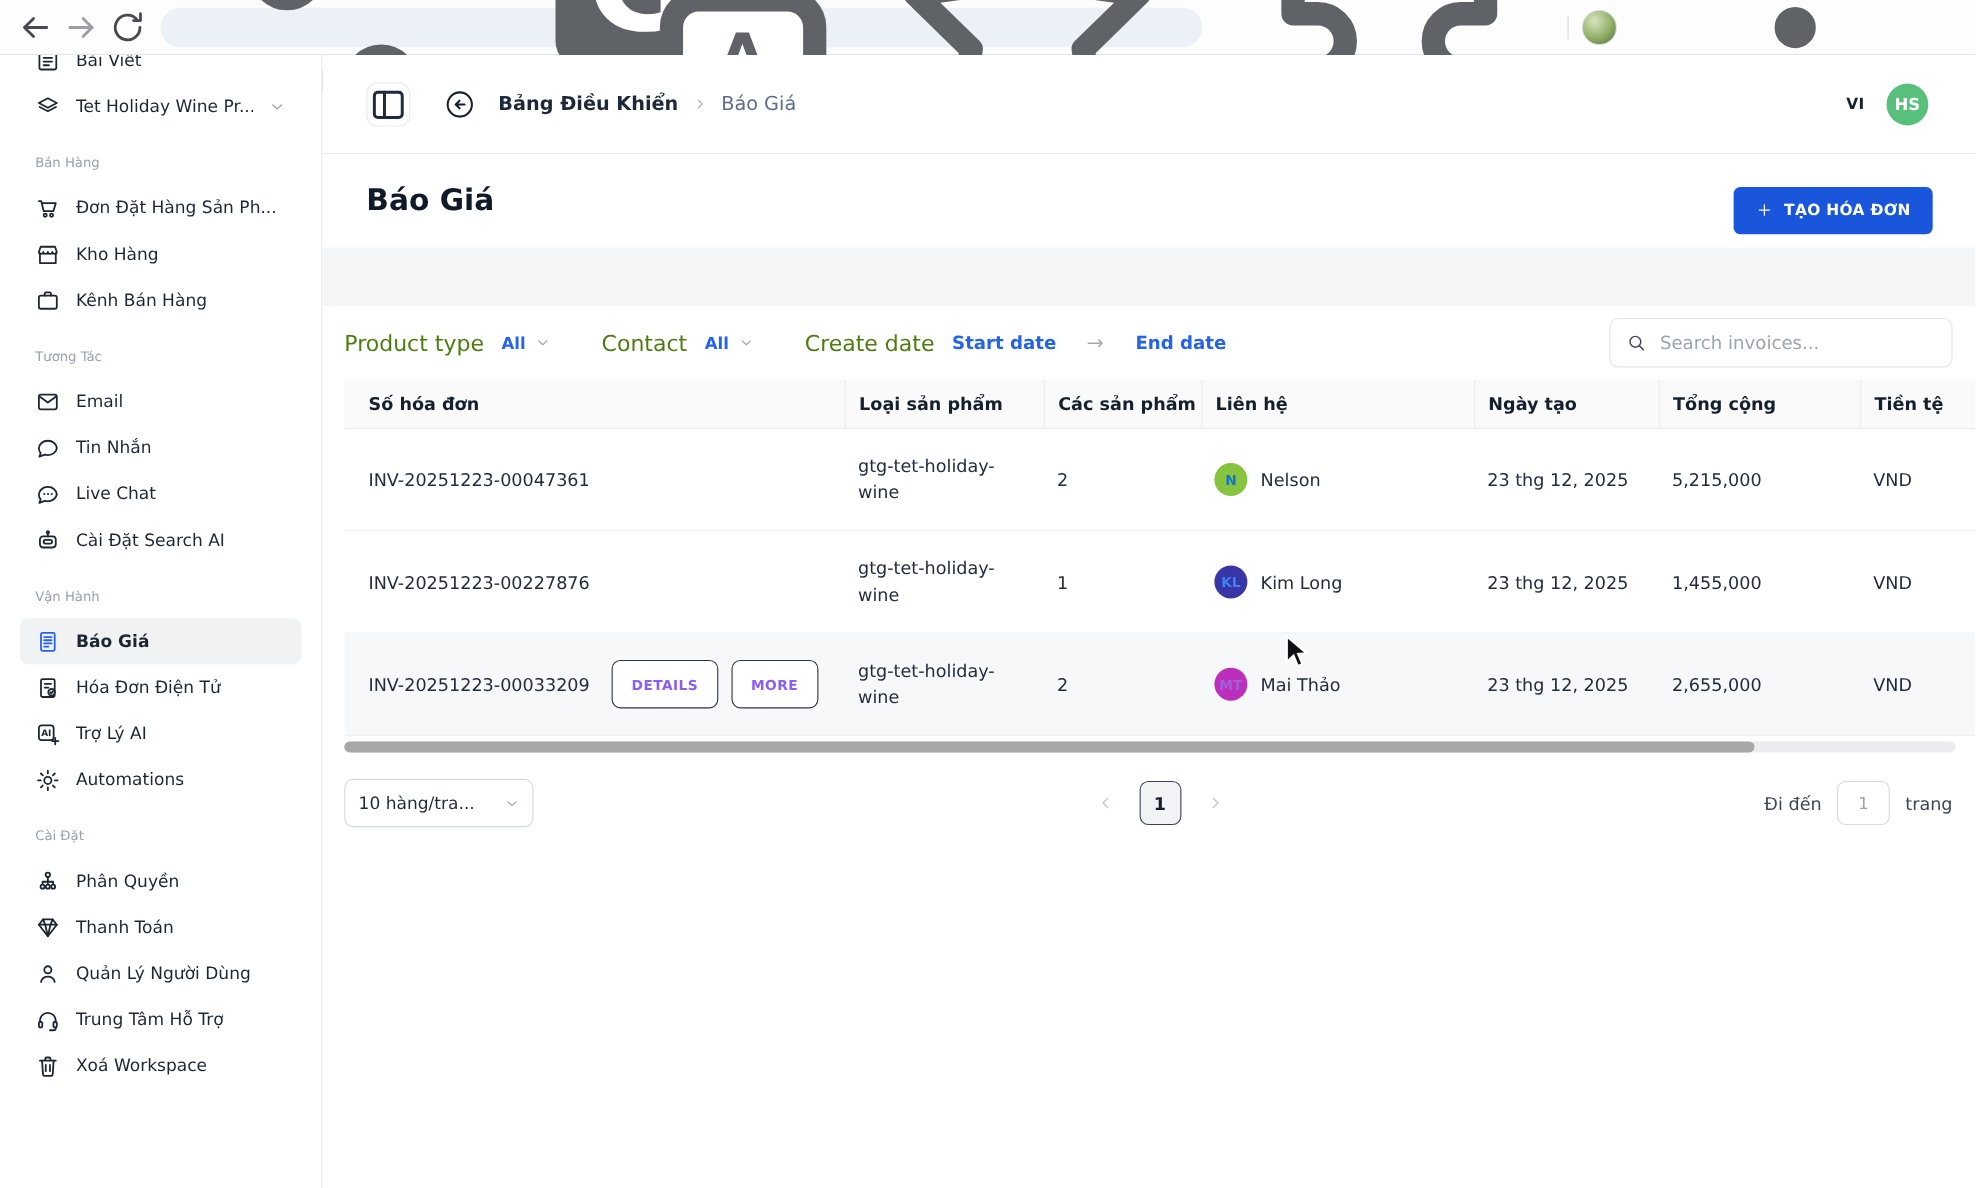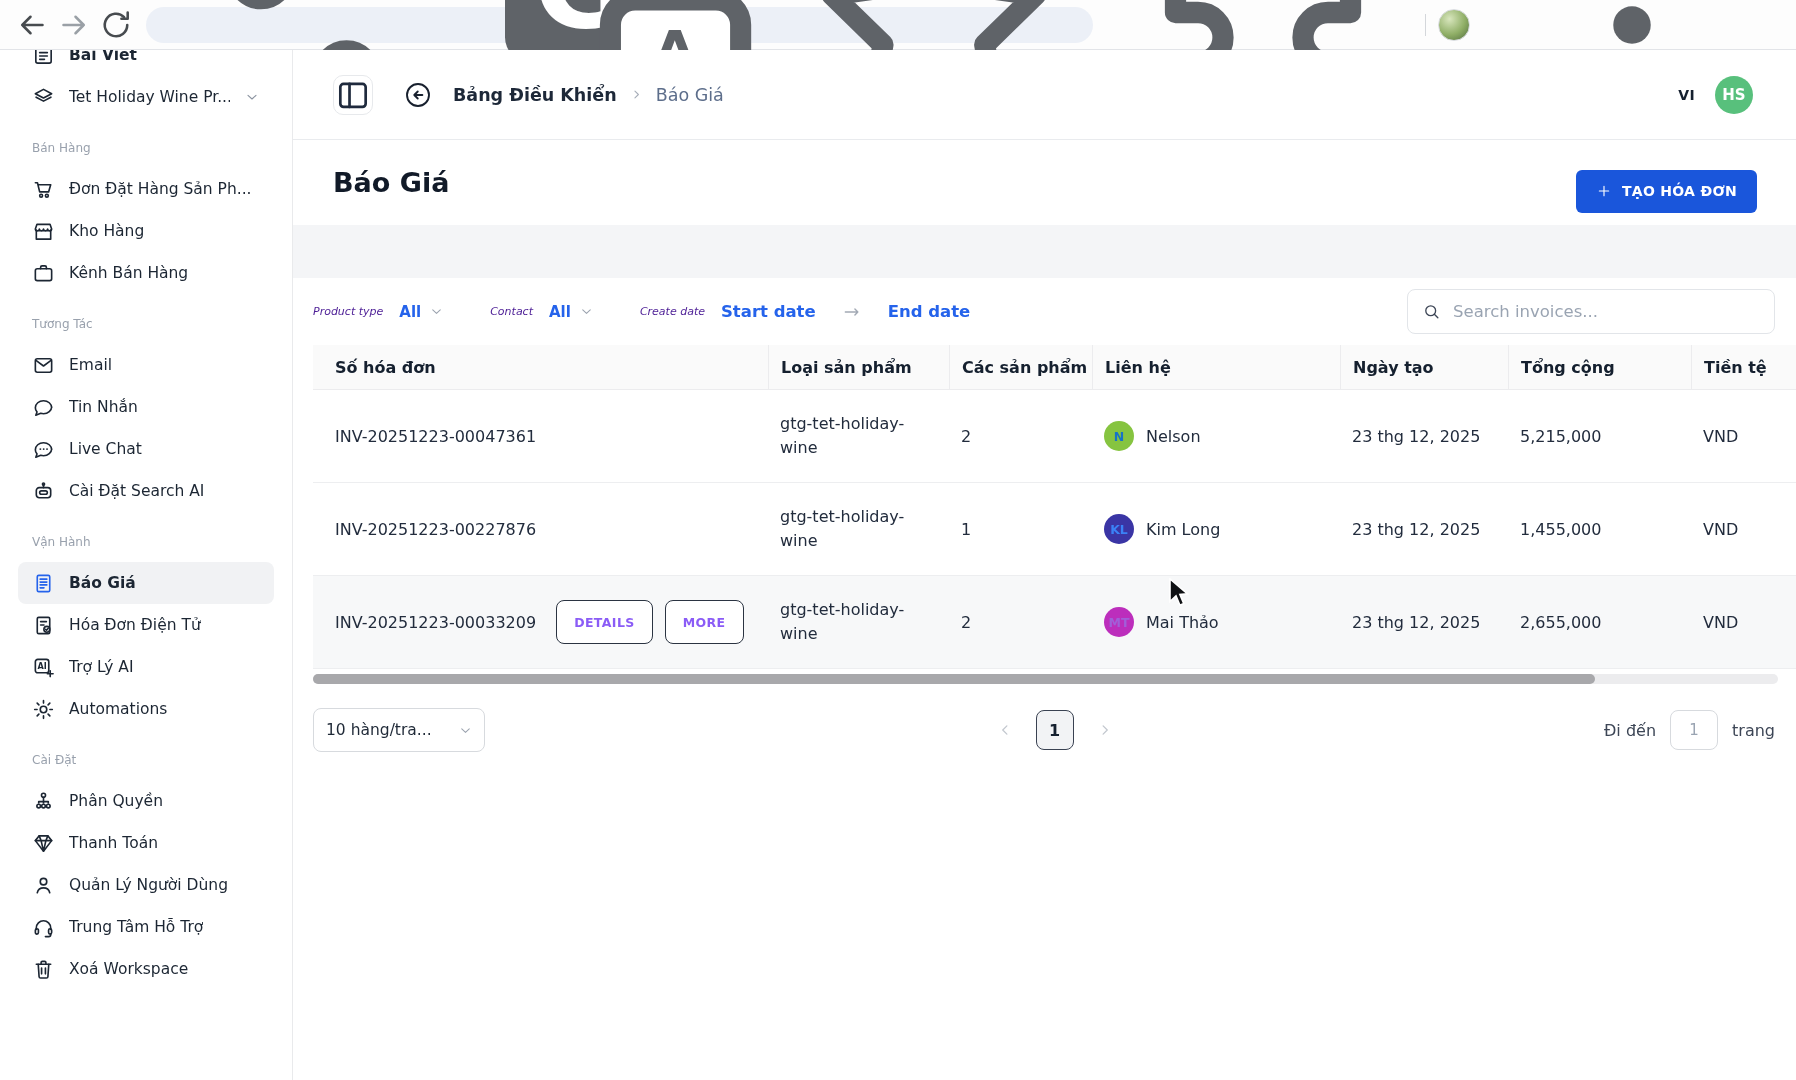--- a/index.html
+++ b/index.html
@@ -17,21 +17,21 @@
   .url-text{font-size:15.5px;color:#202124;flex:1;white-space:nowrap;overflow:hidden;}
   .pill-actions{display:flex;align-items:center;gap:14px;color:#5f6368;margin-left:8px;}
   .chrome-right{display:flex;align-items:center;gap:12px;color:#5f6368;flex:0 0 auto;padding-left:8px;}
   .chrome-divider{width:1px;height:22px;background:#d4d7db;}
   .profile-avatar{width:32px;height:32px;border-radius:50%;background:radial-gradient(circle at 35% 30%,#d8e6bd,#8fae66 55%,#4f6b3c);border:1px solid #d9dce0;}
 
   
   .app{display:flex;height:1030px;}
   .sidebar{width:293px;flex:0 0 293px;border-right:1px solid #e9eaec;background:#fff;padding:0 18px;overflow:hidden;}
   .sb-item{height:42px;display:flex;align-items:center;gap:14px;padding:0 14px;border-radius:8px;color:#1c2633;font-size:15.5px;cursor:pointer;}
-  .sb-item.cut{margin-top:-16px;font-weight:bold;}
+  .sb-item.cut{margin-top:-16px;}
   .sb-item.active{background:#f1f2f4;font-weight:600;}
   .sb-item.active .sb-icon{color:#2563eb;}
   .sb-icon{width:23px;height:23px;color:#1c2633;flex:0 0 auto;}
   .sb-icon svg{width:23px;height:23px;}
   .sb-label{white-space:nowrap;overflow:hidden;}
   .sb-chevron{margin-left:auto;color:#8b93a0;width:16px;height:16px;}
   .sb-chevron svg{width:16px;height:16px;}
   .sb-section-label{margin:18px 14px 8px;font-size:12px;color:#99a1ad;height:24px;line-height:24px;white-space:nowrap;}
 
   
@@ -51,29 +51,29 @@
   .title-row{height:85px;display:flex;align-items:center;padding:0 39px 0 40px;}
   .page-title{font-size:27px;font-weight:700;color:#111a28;}
   .create-btn{margin-left:auto;height:43px;background:#1a56db;color:#fff;border:none;border-radius:6px;display:flex;align-items:center;gap:10px;padding:0 20px;font-size:14px;font-weight:700;letter-spacing:.3px;cursor:pointer;margin-top:17px;}
   .create-btn .icon{color:#fff;width:16px;height:16px;}
   .create-btn .icon svg{width:16px;height:16px;}
 
   .gray-band{height:53px;background:#f4f5f7;}
 
   .content{padding-left:20px;position:relative;}
   .filter-row{height:67px;display:flex;align-items:center;padding-right:21px;gap:10px;}
-  .f-label{font-size:11px;color:#4c1d95;margin-right:6px;font-style:italic;}
+  .f-label{font-size:20px;color:#4d7c0f;margin-right:6px;}
   .f-value{font-size:15px;font-weight:700;color:#2563eb;display:flex;align-items:center;gap:8px;cursor:pointer;}
   .f-chev{color:#9aa2ae;width:15px;height:15px;}
   .f-chev svg{width:15px;height:15px;}
   .f-gap{width:26px;}
   .f-date{font-size:16.5px;font-weight:600;color:#2563eb;cursor:pointer;}
   .f-arrow{color:#a2a9b4;width:20px;height:20px;margin:0 16px;}
   .f-arrow svg{width:20px;height:20px;}
-  .search-box{margin-left:auto;width:368px;height:45px;border:1px solid #e2e5e9;border-radius:8px;display:flex;align-items:center;padding:0 14px;gap:10px;background:#fff;}
+  .search-box{margin-left:auto;width:312px;height:45px;border:1px solid #e2e5e9;border-radius:8px;display:flex;align-items:center;padding:0 14px;gap:10px;background:#fff;}
   .search-box .icon{color:#3d4656;width:19px;height:19px;}
   .search-box .icon svg{width:19px;height:19px;}
   .search-box input{border:none;outline:none;flex:1;font-size:16.5px;color:#1f2937;background:transparent;}
   .search-box input::placeholder{color:#9aa4b2;}
 
   
   .grid-cols{display:grid;grid-template-columns:455px 181px 143px 248px 168px 183px minmax(120px,1fr);}
   .invoice-table{overflow:hidden;}
   .t-head{background:#fafafa;height:45px;border-bottom:1px solid #ececee;}
   .th{display:flex;align-items:center;padding:0 12px;font-size:16px;font-weight:700;color:#15202f;border-left:1px solid #ececee;white-space:nowrap;overflow:hidden;}

